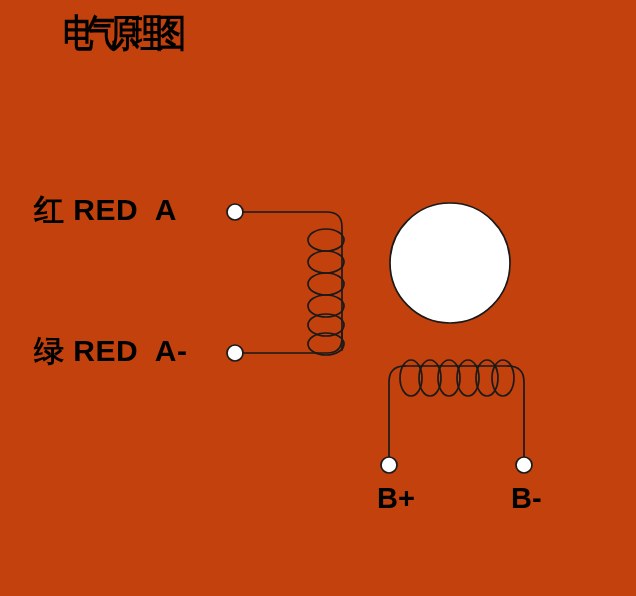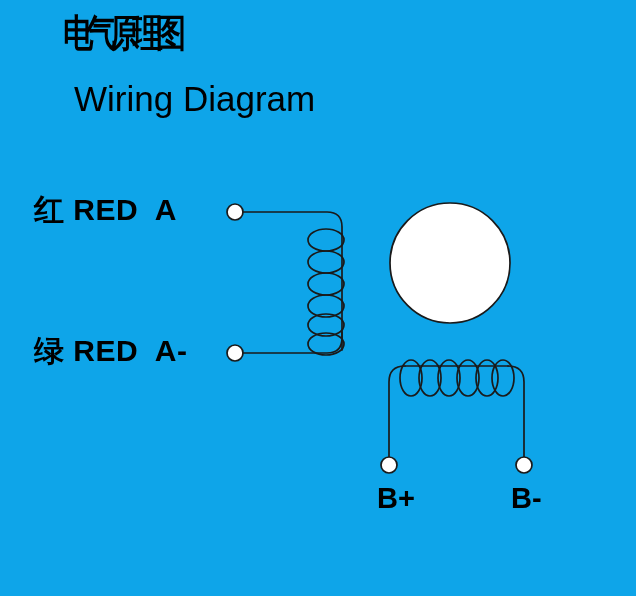--- a/index.html
+++ b/index.html
@@ -9,21 +9,21 @@
     background: #ffffff;
   }
   body {
     font-family: "Liberation Sans", "DejaVu Sans", sans-serif;
     color: #000000;
   }
   #page {
     position: relative;
     width: 636px;
     height: 596px;
-    background: #0ea5e9;
+    background: #c2410c;
     overflow: hidden;
   }
   .txt {
     position: absolute;
     white-space: pre;
     color: #000000;
     line-height: 1;
   }
   #title-cn {
     left: 63px;
@@ -88,21 +88,20 @@
     height: 596px;
   }
 </style>
 </head>
 <body>
 
 <div id="page">
 
   <div class="txt" id="title-cn">电气原理图</div>
 
-  <div class="txt" id="title-en">Wiring Diagram</div>
 
   <div class="txt lbl-left" id="label-a">红 RED  A</div>
 
   <div class="txt lbl-left" id="label-a-minus">绿 RED  A-</div>
 
   <div class="txt lbl-term" id="label-bplus">B+</div>
 
   <div class="txt lbl-term" id="label-bminus">B-</div>
 
 

